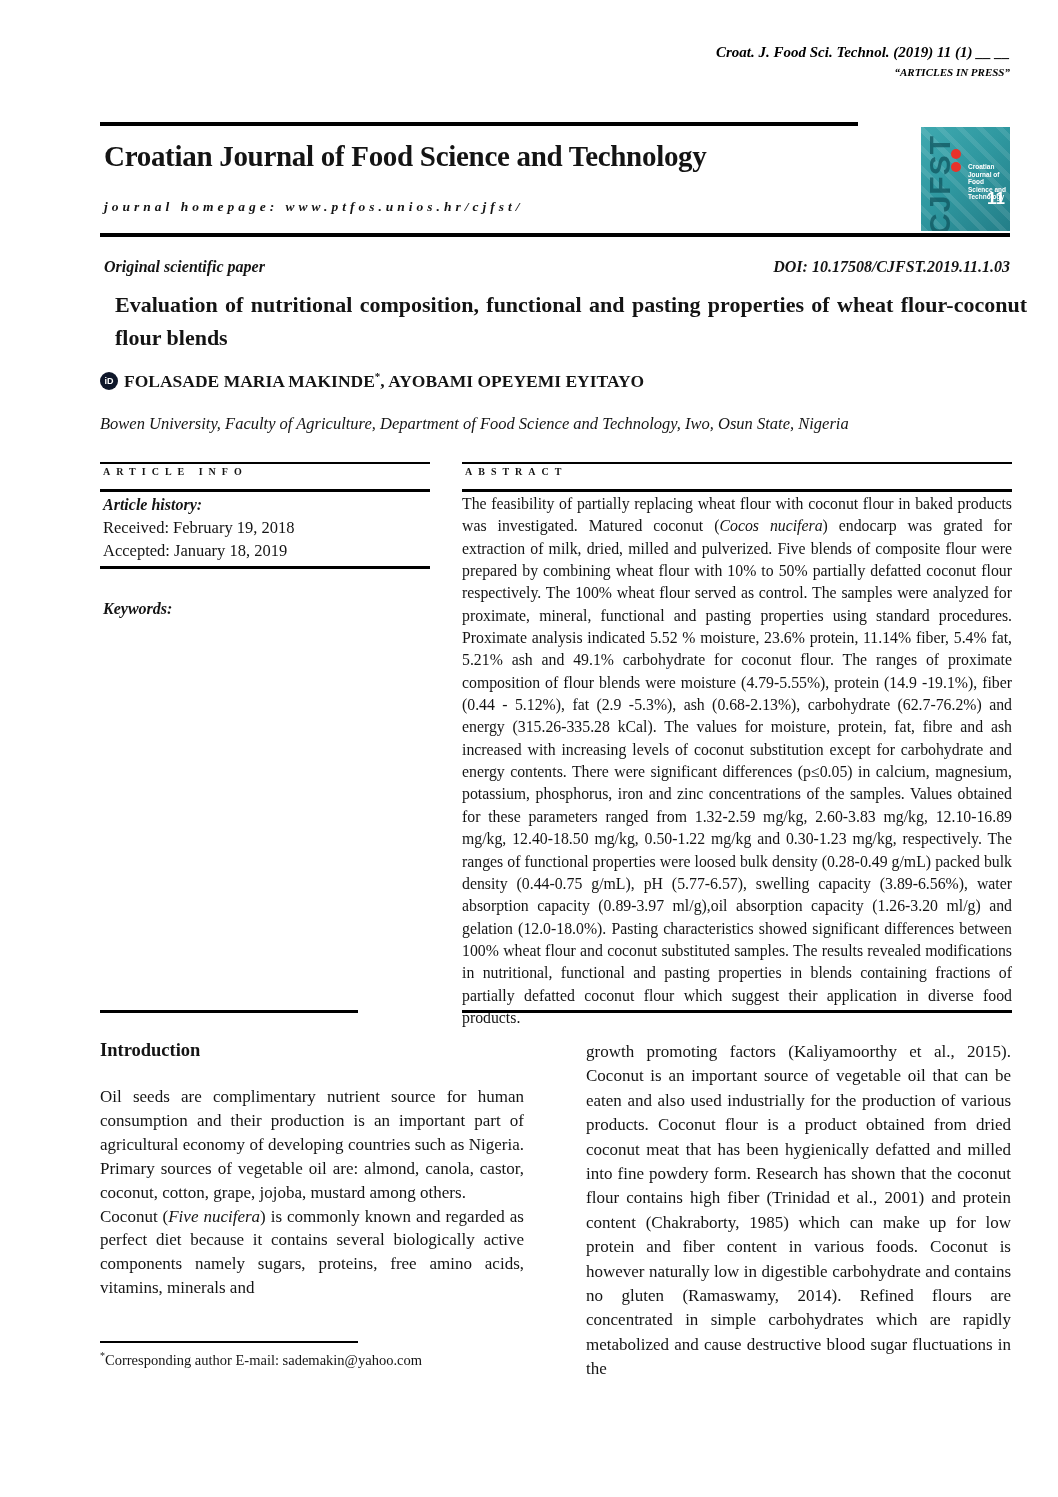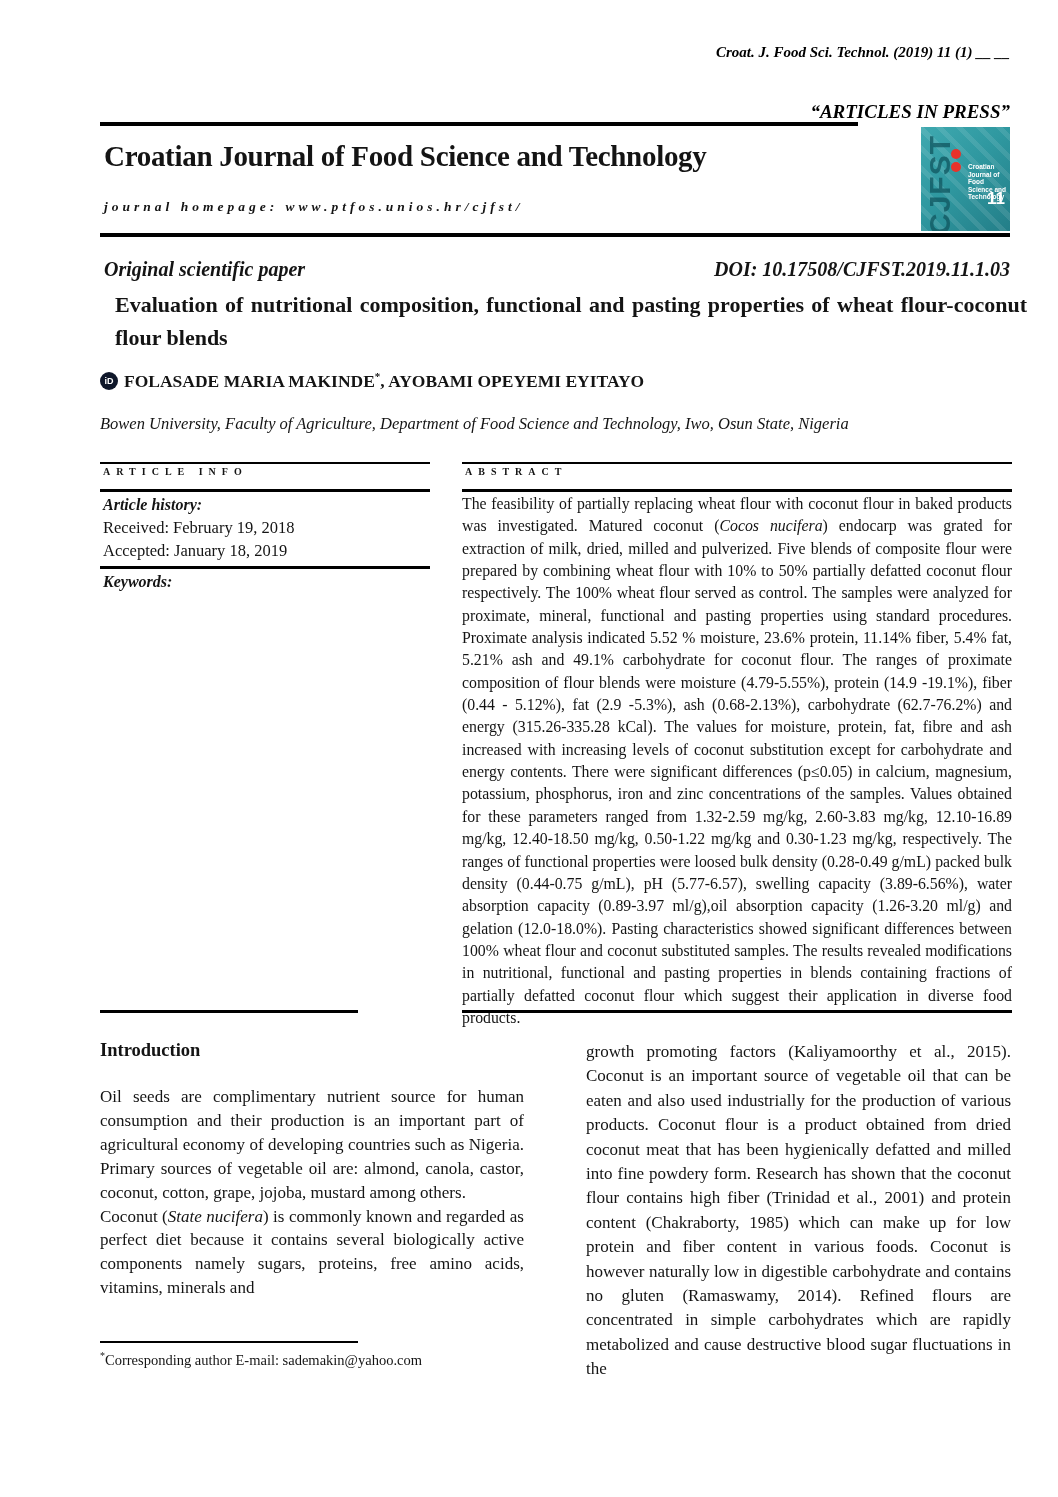--- a/index.html
+++ b/index.html
@@ -4,41 +4,41 @@
 <style>
   html,body{margin:0;padding:0;background:#ffffff;}
   .page{
     position:relative; width:1058px; height:1497px; background:#ffffff;
     font-family:"Liberation Serif","DejaVu Serif",serif; color:#141414; overflow:hidden;
   }
   .rule{position:absolute; background:#000;}
   
   .ref-block{position:absolute; top:42px; right:48px; text-align:right; line-height:20px;}
   .ref-line1{font-style:italic; font-weight:bold; font-size:15px;}
-  .ref-line2{font-style:italic; font-weight:bold; font-size:19px;margin-top:40px;}
+  .ref-line2{font-style:italic; font-weight:bold; font-size:11px;}
   
   .journal-name{position:absolute; left:104px; top:140px; margin:0; font-size:29px; font-weight:bold; letter-spacing:-0.3px;}
   .homepage{position:absolute; left:104px; top:199px; font-size:13.5px; font-weight:bold; font-style:italic; letter-spacing:4px;}
   
   .cover{position:absolute; left:921px; top:127px; width:89px; height:104px;
     background:linear-gradient(135deg,#3fa9b0 0%,#2f98a0 45%,#237e88 100%); overflow:hidden;}
   .cover .stripes{position:absolute; inset:0;
     background:repeating-linear-gradient(45deg, rgba(255,255,255,0.10) 0 5px, rgba(255,255,255,0) 5px 14px);}
   .cover .acronym{position:absolute; left:2px; bottom:-4px; writing-mode:vertical-rl; transform:rotate(180deg);
     font-weight:bold; font-size:30px; color:rgba(16,86,95,0.75); letter-spacing:1px; font-family:"Liberation Sans",sans-serif;}
   .cover .dot{position:absolute; width:10px; height:10px; border-radius:50%; background:#e8322a;}
   .cover .dot1{left:30px; top:22px;}
   .cover .dot2{left:30px; top:35px;}
   .cover .cover-title{position:absolute; left:47px; top:36px; width:40px; font-size:6.5px; line-height:7.5px;
     color:#ffffff; font-weight:bold; font-family:"Liberation Sans",sans-serif;}
   .cover .issue{position:absolute; right:5px; bottom:22px; color:#ffffff; font-weight:bold; font-size:17px;
     font-family:"Liberation Sans",sans-serif;}
   
   .meta-row{position:absolute; left:104px; top:258px; width:906px; display:flex; justify-content:space-between;}
-  .paper-type,.doi{font-size:20px; font-weight:bold; font-style:italic;}
+  .paper-type,.doi{font-size:16px; font-weight:bold; font-style:italic;}
   
   .article-title{position:absolute; left:115px; top:288px; width:912px; margin:0;
     font-size:22px; font-weight:bold; line-height:33px; text-align:justify;}
   .authors-row{position:absolute; left:100px; top:370px; display:flex; align-items:center; gap:6px;}
   .orcid{width:18px; height:18px; border-radius:50%; background:#0f172a; color:#fff; font-size:9px; font-weight:bold;
     display:flex; align-items:center; justify-content:center; font-family:"Liberation Sans",sans-serif;}
   .authors-text{font-size:17.5px; font-weight:bold;}
   .authors-text sup{font-size:11px;}
   .affiliation{position:absolute; left:100px; top:414px; font-size:16.5px; font-style:italic;}
   
@@ -96,33 +96,33 @@
 
   <div class="affiliation">Bowen University, Faculty of Agriculture, Department of Food Science and Technology, Iwo, Osun State, Nigeria</div>
 
   <div class="rule" style="left:100px; top:462px; width:330px; height:2px;"></div>
   <div class="sec-header" style="left:103px; top:466px;">ARTICLE INFO</div>
   <div class="rule" style="left:100px; top:489px; width:330px; height:3px;"></div>
   <div class="hist-label" style="left:103px; top:496px;">Article history:</div>
   <div class="info-line" style="left:103px; top:518px;">Received: February 19, 2018</div>
   <div class="info-line" style="left:103px; top:541px;">Accepted: January 18, 2019</div>
   <div class="rule" style="left:100px; top:566px; width:330px; height:2.5px;"></div>
-  <div class="kw-label" style="left:103px; top:573px;">Keywords:</div>
+  <div class="kw-label" style="left:103px; top:600px;">Keywords:</div>
   <div class="rule" style="left:100px; top:1010px; width:258px; height:2.5px;"></div>
 
   <div class="rule" style="left:462px; top:462px; width:550px; height:2px;"></div>
   <div class="sec-header" style="left:465px; top:466px;">ABSTRACT</div>
   <div class="rule" style="left:462px; top:489px; width:550px; height:3px;"></div>
   <p class="abstract-body"><span>The feasibility of partially replacing wheat flour with coconut flour in baked products was investigated. Matured coconut (</span><span style="font-style: italic;">Cocos nucifera</span><span>) endocarp was grated for extraction of milk, dried, milled and pulverized. Five blends of composite flour were prepared by combining wheat flour with 10% to 50% partially defatted coconut flour respectively. The 100% wheat flour served as control. The samples were analyzed for proximate, mineral, functional and pasting properties using standard procedures. Proximate analysis indicated 5.52 % moisture, 23.6% protein, 11.14% fiber, 5.4% fat, 5.21% ash and 49.1% carbohydrate for coconut flour. The ranges of proximate composition of flour blends were moisture (4.79-5.55%), protein (14.9 -19.1%), fiber (0.44 - 5.12%), fat (2.9 -5.3%), ash (0.68-2.13%), carbohydrate (62.7-76.2%) and energy (315.26-335.28 kCal). The values for moisture, protein, fat, fibre and ash increased with increasing levels of coconut substitution except for carbohydrate and energy contents. There were significant differences (p≤0.05) in calcium, magnesium, potassium, phosphorus, iron and zinc concentrations of the samples. Values obtained for these parameters ranged from 1.32-2.59 mg/kg, 2.60-3.83 mg/kg, 12.10-16.89 mg/kg, 12.40-18.50 mg/kg, 0.50-1.22 mg/kg and 0.30-1.23 mg/kg, respectively. The ranges of functional properties were loosed bulk density (0.28-0.49 g/mL) packed bulk density (0.44-0.75 g/mL), pH (5.77-6.57), swelling capacity (3.89-6.56%), water absorption capacity (0.89-3.97 ml/g),oil absorption capacity (1.26-3.20 ml/g) and gelation (12.0-18.0%). Pasting characteristics showed significant differences between 100% wheat flour and coconut substituted samples. The results revealed modifications in nutritional, functional and pasting properties in blends containing fractions of partially defatted coconut flour which suggest their application in diverse food products.</span></p>
   <div class="rule" style="left:462px; top:1010px; width:550px; height:2.5px;"></div>
 
   <h3 class="intro-heading">Introduction</h3>
   <div class="intro-left">
     <p>Oil seeds are complimentary nutrient source for human consumption and their production is an important part of agricultural economy of developing countries such as Nigeria. Primary sources of vegetable oil are: almond, canola, castor, coconut, cotton, grape, jojoba, mustard among others.</p>
-    <p><span>Coconut (</span><span style="font-style: italic;">State nucifera</span><span>) is commonly known and regarded as perfect diet because it contains several biologically active components namely sugars, proteins, free amino acids, vitamins, minerals and</span></p>
+    <p><span>Coconut (</span><span style="font-style: italic;">Five nucifera</span><span>) is commonly known and regarded as perfect diet because it contains several biologically active components namely sugars, proteins, free amino acids, vitamins, minerals and</span></p>
   </div>
   <p class="intro-right">growth promoting factors (Kaliyamoorthy et al., 2015). Coconut is an important source of vegetable oil that can be eaten and also used industrially for the production of various products. Coconut flour is a product obtained from dried coconut meat that has been hygienically defatted and milled into fine powdery form. Research has shown that the coconut flour contains high fiber (Trinidad et al., 2001) and protein content (Chakraborty, 1985) which can make up for low protein and fiber content in various foods. Coconut is however naturally low in digestible carbohydrate and contains no gluten (Ramaswamy, 2014). Refined flours are concentrated in simple carbohydrates which are rapidly metabolized and cause destructive blood sugar fluctuations in the</p>
 
   <div class="rule" style="left:100px; top:1341px; width:258px; height:2px;"></div>
   <div class="footnote">
     <sup>*</sup><span>Corresponding author E-mail: sademakin@yahoo.com</span>
   </div>
 
 </div>
 

